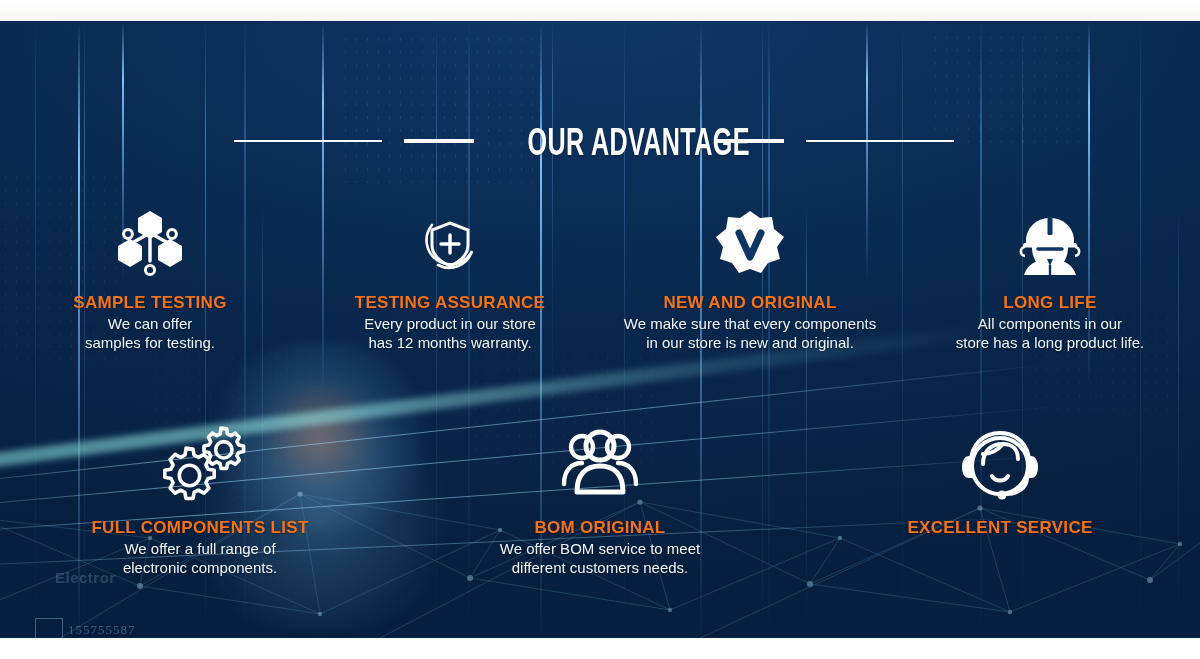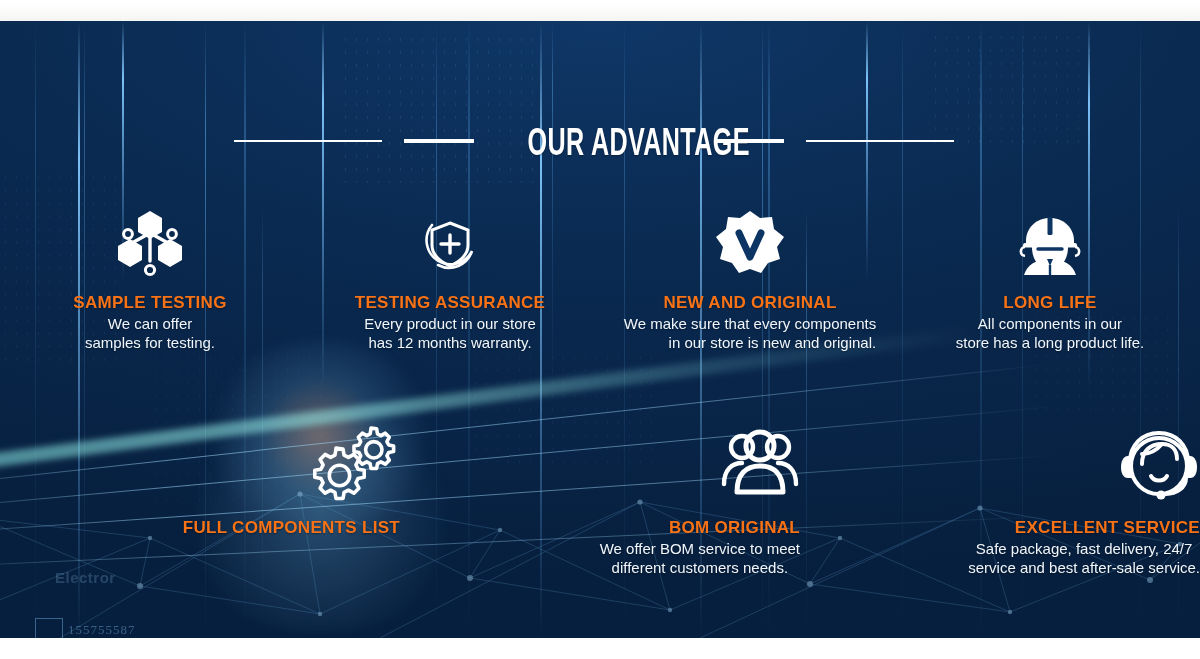--- a/index.html
+++ b/index.html
@@ -120,21 +120,21 @@
     width:228px; text-align:center;
   }
 
   
   .row{ position:absolute; display:flex; }
   #row1{ left:0; top:186px; width:1200px; }
   #row2{ left:0; top:405px; width:1200px; }
 
   .card{ display:flex; flex-direction:column; align-items:center; text-align:center; }
   #row1 .card{ width:300px; }
-  #row2 .card{ width:400px;align-items:flex-end; }
+  #row2 .card{ width:400px; }
 
   .card-icon{ height:72px; display:flex; align-items:flex-end; justify-content:center; }
   #row2 .card-icon{ height:78px; }
 
   .card-title{
     margin-top:14px;
     font-size:17px; font-weight:bold; color:#f97316;
     letter-spacing:.3px;
     text-shadow:0 1px 2px rgba(0,0,0,.4);
   }
@@ -278,21 +278,21 @@
     </div>
 
     <div class="card">
       <div class="card-icon">
         <svg width="72" height="70" viewBox="0 0 72 70">
           <path fill="#ffffff" d="M36 2 L46 9 L58 8 L60 20 L70 28 L63 38 L66 50 L54 54 L47 64 L36 60 L25 64 L18 54 L6 50 L9 38 L2 28 L12 20 L14 8 L26 9 Z"></path>
           <path d="M25 24 L36 48 L47 24" fill="none" stroke="#0d3563" stroke-width="7" stroke-linecap="round" stroke-linejoin="round"></path>
         </svg>
       </div>
       <div class="card-title">NEW AND ORIGINAL</div>
-      <div class="card-desc" style="white-space:pre-line; max-width:330px;text-align:right;">We make sure that every components
+      <div class="card-desc" style="white-space:pre-line; max-width:330px;">We make sure that every components
 in our store is new and original.</div>
     </div>
 
     <div class="card">
       <div class="card-icon">
         <svg width="72" height="70" viewBox="0 0 72 70">
           <g fill="#ffffff">
             <path d="M12 32 C12 19 22 9 36 9 C50 9 60 19 60 32 L60 35 L12 35 Z"></path>
             <rect x="33.5" y="8" width="5" height="18" rx="1.5" fill="#0d3563"></rect>
             <rect x="9" y="34" width="54" height="4.5" rx="2.2"></rect>
@@ -321,20 +321,22 @@
         <svg width="100" height="78" viewBox="0 0 100 78">
           <g fill="none" stroke="#ffffff" stroke-width="3.6" stroke-linejoin="round">
             <path d="M71 2 l5.6 .9 .9 4.9 3.4 1.8 4.4-2.4 4 4 -2.4 4.4 1.8 3.4 4.9 .9 0 5.6 -4.9 .9 -1.8 3.4 2.4 4.4 -4 4 -4.4-2.4 -3.4 1.8 -.9 4.9 -5.6 0 -.9-4.9 -3.4-1.8 -4.4 2.4 -4-4 2.4-4.4 -1.8-3.4 -4.9-.9 0-5.6 4.9-.9 1.8-3.4 -2.4-4.4 4-4 4.4 2.4 3.4-1.8 .9-4.9 Z"></path>
             <circle cx="73.8" cy="23.8" r="8.2"></circle>
             <path d="M36 22 l7 1.1 1.1 6.1 4.3 2.2 5.5-3 5 5 -3 5.5 2.2 4.3 6.1 1.1 0 7 -6.1 1.1 -2.2 4.3 3 5.5 -5 5 -5.5-3 -4.3 2.2 -1.1 6.1 -7 0 -1.1-6.1 -4.3-2.2 -5.5 3 -5-5 3-5.5 -2.2-4.3 -6.1-1.1 0-7 6.1-1.1 2.2-4.3 -3-5.5 5-5 5.5 3 4.3-2.2 1.1-6.1 Z"></path>
             <circle cx="39.5" cy="49.5" r="10.2"></circle>
           </g>
         </svg>
       </div>
       <div class="card-title">FULL COMPONENTS LIST</div>
+      <div class="card-desc" style="white-space:pre-line">We offer a full range of
+electronic components.</div>
     </div>
 
     <div class="card">
       <div class="card-icon">
         <svg width="80" height="78" viewBox="0 0 80 78">
           <g fill="none" stroke="#ffffff" stroke-width="4.4" stroke-linejoin="round" stroke-linecap="round">
             <circle cx="22" cy="21" r="11"></circle>
             <path d="M4 58 C4 44 12 37 22 37"></path>
             <circle cx="58" cy="21" r="11"></circle>
             <path d="M76 58 C76 44 68 37 58 37"></path>
@@ -361,18 +363,16 @@
             <path d="M72 30 C77 30 79 36 79 41 C79 47 77 52 72 52 L68 52 L68 30 Z" fill="#ffffff" stroke="none"></path>
             <path d="M24 38 C24 24 33 18 44 18 C54 18 59 24 59 33"></path>
             <path d="M44 18 C38 25 30 28 24 28"></path>
             <path d="M68 52 C68 62 58 68 48 68"></path>
             <circle cx="43" cy="69" r="4.6" fill="#ffffff" stroke="none"></circle>
             <path d="M33 50 C36 56 46 56 49 50"></path>
           </g>
         </svg>
       </div>
       <div class="card-title">EXCELLENT SERVICE</div>
-      <div class="card-desc" style="white-space:pre-line; max-width:320px;">Safe package, fast delivery, 24/7
-service and best after-sale service.</div>
     </div>
   </div>
 
 </div>
 
 </body></html>

